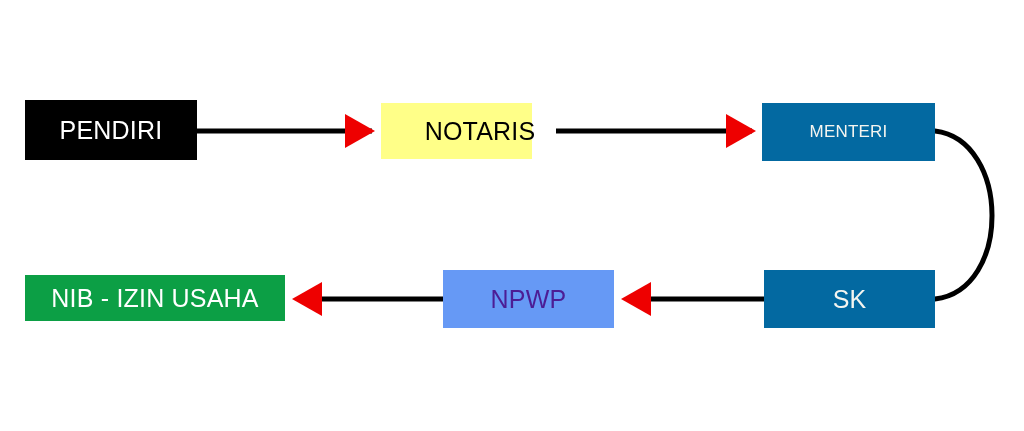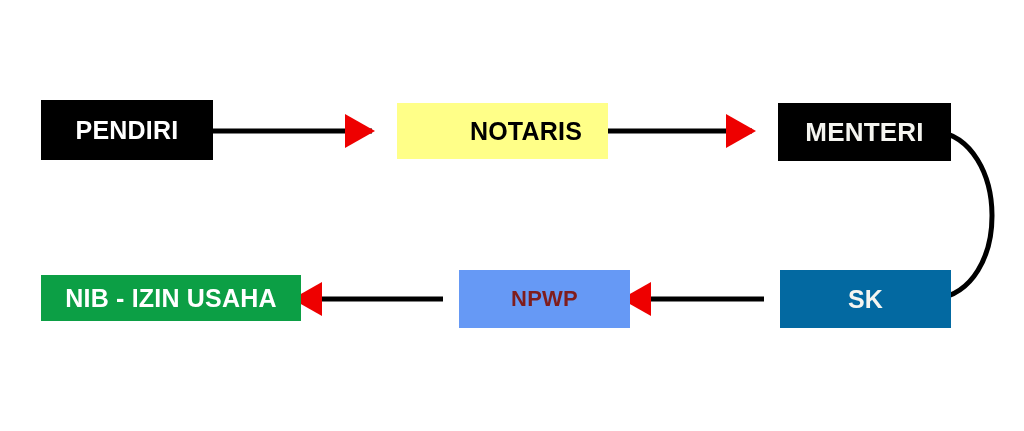--- a/index.html
+++ b/index.html
@@ -14,25 +14,24 @@
     background: #ffffff;
     overflow: hidden;
     font-family: "Liberation Sans", sans-serif;
   }
   .node {
     position: absolute;
     display: flex;
     align-items: center;
     justify-content: center;
     box-sizing: border-box;
-    font-weight: bold;
+    font-weight: normal;
     letter-spacing: 0.2px;
     white-space: nowrap;
     user-select: none;
-    margin-left: 16px;
   }
   .edge-svg {
     position: absolute;
     left: 0;
     top: 0;
     width: 1024px;
     height: 431px;
     pointer-events: none;
   }
   
@@ -53,30 +52,30 @@
         <polygon points="621,299 651,282 651,316" fill="#EE0000"></polygon>
         <line x1="443" y1="299" x2="306" y2="299" stroke="#000000" stroke-width="5"></line>
         <polygon points="292,299 322,282 322,316" fill="#EE0000"></polygon>
       </g>
   </svg>
 
   <div id="node-layer">
       <div class="node" style="left: 25px; top: 100px; width: 172px; height: 60px; background: rgb(0, 0, 0); color: rgb(255, 255, 255); font-size: 25px;">
         <span>PENDIRI</span>
       </div>
-      <div class="node" style="left: 381px; top: 103px; width: 211px; height: 56px; background: rgb(255, 255, 136); color: rgb(0, 0, 0); font-size: 25px; padding-left: 47px;">
+      <div class="node" style="left: 381px; top: 103px; width: 151px; height: 56px; background: rgb(255, 255, 136); color: rgb(0, 0, 0); font-size: 25px; padding-left: 47px;">
         <span>NOTARIS</span>
       </div>
-      <div class="node" style="left: 762px; top: 103px; width: 173px; height: 58px; background: #000000; color: rgb(245, 245, 240); font-size: 26px;">
+      <div class="node" style="left: 762px; top: 103px; width: 173px; height: 58px; background: #0369a1; color: rgb(245, 245, 240); font-size: 17px;">
         <span>MENTERI</span>
       </div>
       <div class="node" style="left: 764px; top: 270px; width: 171px; height: 58px; background: #0369a1; color: rgb(245, 245, 240); font-size: 25px;">
         <span>SK</span>
       </div>
-      <div class="node" style="left: 443px; top: 270px; width: 171px; height: 58px; background: rgb(102, 153, 245); color: #7f1d1d; font-size: 22px;">
+      <div class="node" style="left: 443px; top: 270px; width: 171px; height: 58px; background: rgb(102, 153, 245); color: #4c1d95; font-size: 25px;">
         <span>NPWP</span>
       </div>
       <div class="node" style="left: 25px; top: 275px; width: 260px; height: 46px; background: rgb(12, 159, 69); color: rgb(255, 255, 255); font-size: 25px;">
         <span>NIB - IZIN USAHA</span>
       </div>
     </div>
 
 </div>
 
 </body></html>

